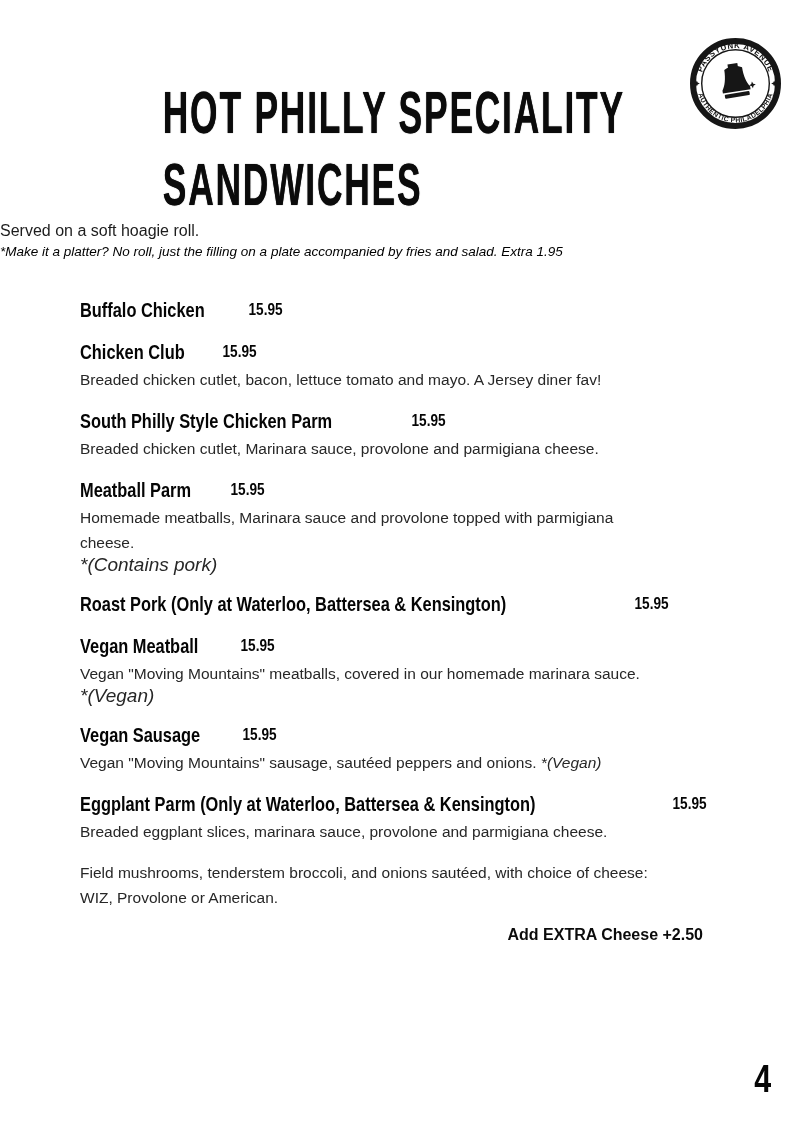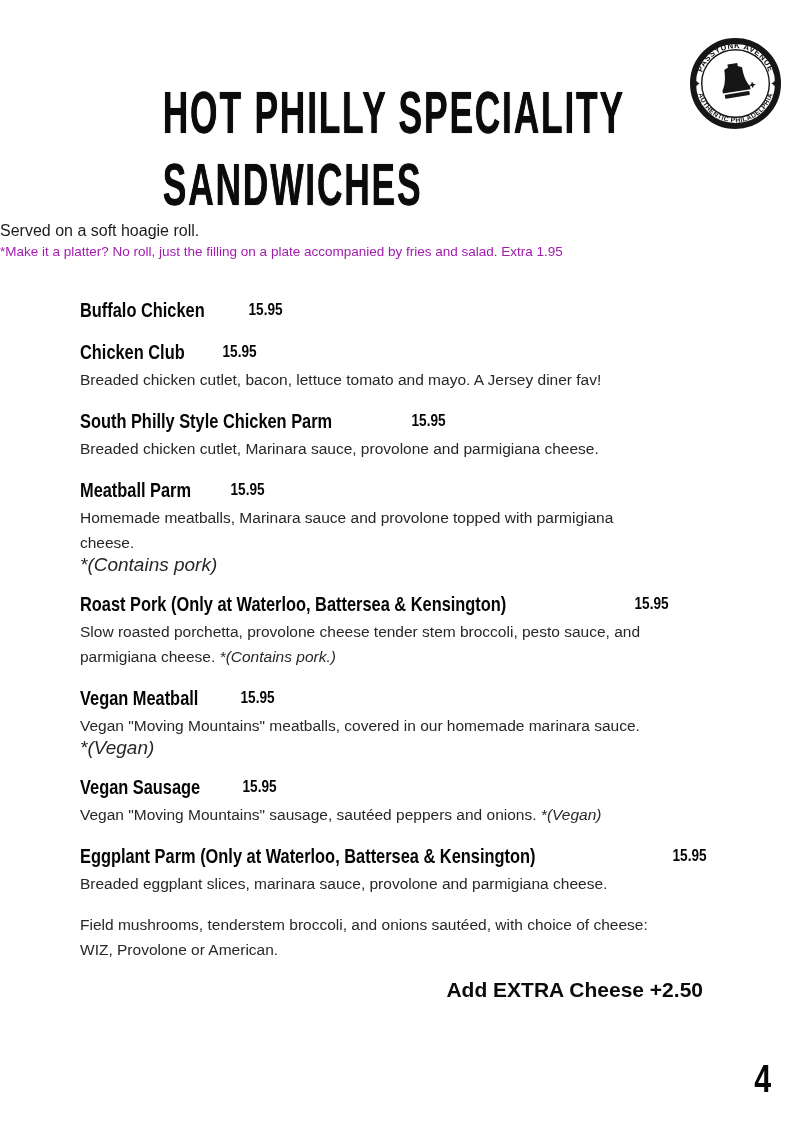--- a/index.html
+++ b/index.html
@@ -33,21 +33,22 @@
   }
   .subtitle {
     font-size: 16px;
     line-height: 20px;
     color: #1c1c1c;
   }
   .platter-note {
     font-size: 13.5px;
     line-height: 18px;
     margin-top: 2px;
-    color: #a21caf;
+    font-style: italic;
+    color: #000000;
   }
   .menu { margin: 36px 59px 0 80px; }
   .item { margin-bottom: 16px; }
   .item-row {
     display: flex;
     justify-content: flex-start;
     align-items: flex-end;
     line-height: 26px;
   }
   .item-name {
@@ -80,21 +81,21 @@
     font-size: 19px;
     line-height: 20px;
     font-style: italic;
     color: #272727;
   }
   .item-note:empty { display: none; }
   .extra-note {
     margin: 2px 59px 0 80px;
     text-align: right;
     padding-right: 32px;
-    font-size: 21px;
+    font-size: 16px;
     font-weight: bold;
     color: #0b0b0b;
   }
   .page-number {
     position: absolute;
     top: 1058px; right: 23px;
     font-size: 38px;
     font-weight: bold;
     transform: scaleX(0.8);
     transform-origin: right top;
@@ -174,21 +175,20 @@
       </div>
       <div class="item-desc"><span class="desc-text">Homemade meatballs, Marinara sauce and provolone topped with parmigiana cheese.</span> </div>
       <div class="item-note">*(Contains pork)</div>
     </div>
 
     <div class="item">
       <div class="item-row">
         <span class="item-name">Roast Pork (Only at Waterloo, Battersea &amp; Kensington)</span>
         <span class="item-price">15.95</span>
       </div>
-      <div class="item-desc"><span class="desc-text">Slow roasted porchetta, provolone cheese tender stem broccoli, pesto sauce, and parmigiana cheese.</span> <span class="inline-note">*(Contains pork.)</span></div>
 
     </div>
 
     <div class="item">
       <div class="item-row">
         <span class="item-name">Vegan Meatball</span>
         <span class="item-price">15.95</span>
       </div>
       <div class="item-desc"><span class="desc-text">Vegan "Moving Mountains" meatballs, covered in our homemade marinara sauce.</span> </div>
       <div class="item-note">*(Vegan)</div>

